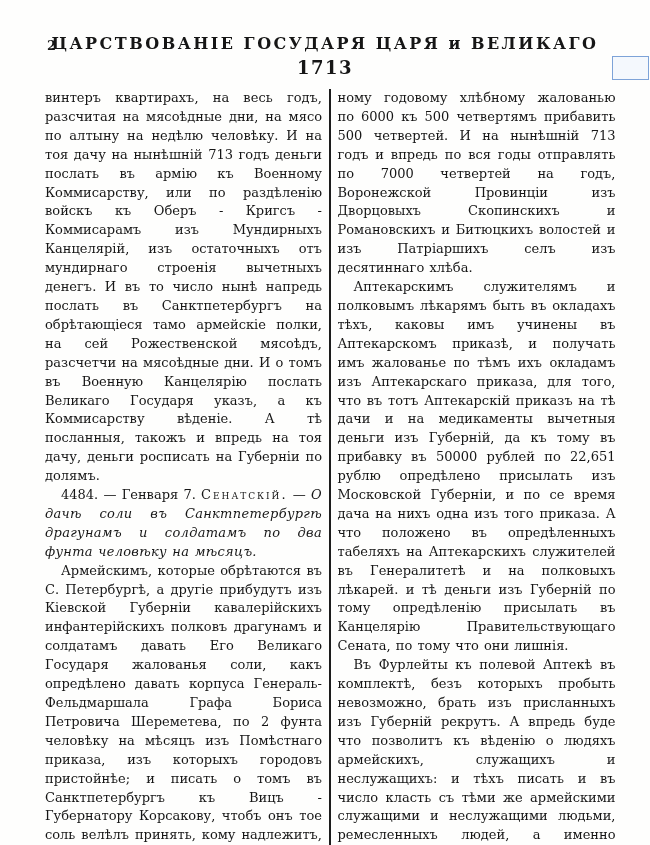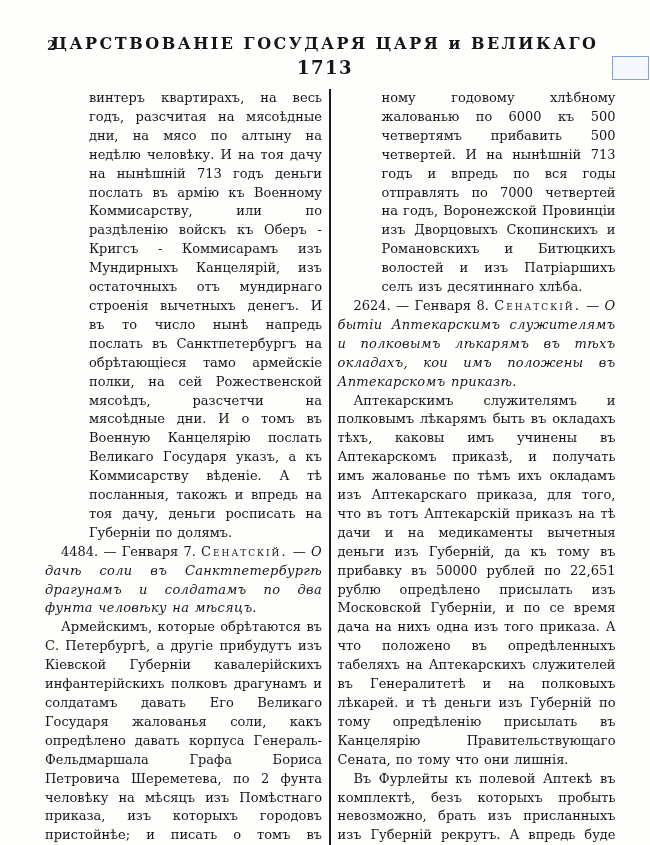--- a/index.html
+++ b/index.html
@@ -38,21 +38,21 @@
   }
   .col {
     font-size: 13px; line-height: 18.9px;
     text-align: justify;
     word-spacing: 1px;
   }
   .col-left  { width: 277px; }
   .col-right { width: 278px; }
   .divider { width: 1.5px; background: #1c1c1c; margin: 0 7px 0 7px; }
   .para { margin: 0; text-indent: 16px; }
-  .para.noindent { text-indent: 0; margin-left: 44px; }
+  .para.noindent { text-indent: 0; }
   .sc { font-variant: small-caps; letter-spacing: 2px; }
   .it { font-style: italic; letter-spacing: 0.3px; }
 </style>
 </head>
 <body>
 
 <div class="page">
 
   <div class="header">
     <span class="pagenum">2</span>
@@ -68,19 +68,18 @@
       <p class="para noindent">винтеръ квартирахъ, на весь годъ, разсчитая на мясоѣдные дни, на мясо по алтыну на недѣлю человѣку. И на тоя дачу на нынѣшній 713 годъ деньги послать въ армію къ Военному Коммисарству, или по раздѣленію войскъ къ Оберъ - Кригсъ - Коммисарамъ изъ Мундирныхъ Канцелярій, изъ остаточныхъ отъ мундирнаго строенія вычетныхъ денегъ. И въ то число нынѣ напредь послать въ Санктпетербургъ на обрѣтающіеся тамо армейскіе полки, на сей Рожественской мясоѣдъ, разсчетчи на мясоѣдные дни. И о томъ въ Военную Канцелярію послать Великаго Государя указъ, а къ Коммисарству вѣденіе. А тѣ посланныя, такожъ и впредь на тоя дачу, деньги росписать на Губерніи по долямъ.</p>
       <p class="para"><span>4484. — Генваря 7.</span> <span class="sc">Сенатскій.</span> <span>—</span> <span class="it">О дачѣ соли въ Санктпетербургѣ драгунамъ и солдатамъ по два фунта человѣку на мѣсяцъ.</span></p>
       <p class="para">Армейскимъ, которые обрѣтаются въ С. Петербургѣ, а другіе прибудутъ изъ Кіевской Губерніи кавалерійскихъ инфантерійскихъ полковъ драгунамъ и солдатамъ давать Его Великаго Государя жалованья соли, какъ опредѣлено давать корпуса Генераль-Фельдмаршала Графа Бориса Петровича Шереметева, по 2 фунта человѣку на мѣсяцъ изъ Помѣстнаго приказа, изъ которыхъ городовъ пристойнѣе; и писать о томъ въ Санктпетербургъ къ Вицъ - Губернатору Корсакову, чтобъ онъ тое соль велѣлъ принять, кому надлежитъ, и роздавать драгунамъ и солдатамъ помѣсячно, имая именные списки у Оберъ - Кригсъ - Коммисара обрѣтающагося при тѣхъ полкахъ.</p>
 
     </div>
 
     <div class="divider"></div>
 
     <div class="col col-right">
       <p class="para noindent">ному годовому хлѣбному жалованью по 6000 къ 500 четвертямъ прибавить 500 четвертей. И на нынѣшній 713 годъ и впредь по вся годы отправлять по 7000 четвертей на годъ, Воронежской Провинціи изъ Дворцовыхъ Скопинскихъ и Романовскихъ и Битюцкихъ волостей и изъ Патріаршихъ селъ изъ десятиннаго хлѣба.</p>
-      <p class="para"><span>2624. — Генваря 8.</span> <span class="sc">Сенатскій.</span> <span>—</span> <span class="it">О бытіи Аптекарскимъ служителямъ и полковымъ лѣкарямъ въ тѣхъ окладахъ, кои имъ положены въ Аптекарскомъ приказѣ.</span></p>
       <p class="para">Аптекарскимъ служителямъ и полковымъ лѣкарямъ быть въ окладахъ тѣхъ, каковы имъ учинены въ Аптекарскомъ приказѣ, и получать имъ жалованье по тѣмъ ихъ окладамъ изъ Аптекарскаго приказа, для того, что въ тотъ Аптекарскій приказъ на тѣ дачи и на медикаменты вычетныя деньги изъ Губерній, да къ тому въ прибавку въ 50000 рублей по 22,651 рублю опредѣлено присылать изъ Московской Губерніи, и по се время дача на нихъ одна изъ того приказа. А что положено въ опредѣленныхъ табеляхъ на Аптекарскихъ служителей въ Генералитетѣ и на полковыхъ лѣкарей. и тѣ деньги изъ Губерній по тому опредѣленію присылать въ Канцелярію Правительствующаго Сената, по тому что они лишнія.</p>
       <p class="para">Въ Фурлейты къ полевой Аптекѣ въ комплектѣ, безъ которыхъ пробыть невозможно, брать изъ присланныхъ изъ Губерній рекрутъ. А впредь буде что позволитъ къ вѣденію о людяхъ армейскихъ, служащихъ и неслужащихъ: и тѣхъ писать и въ число класть съ тѣми же армейскими служащими и неслужащими людьми, ремесленныхъ людей, а именно кузнецовъ, слѣсарей, коноваловъ, по поданнымъ отъ Генералъ-Маіора табелямъ изъ Губерній, въ положенные на</p>
     </div>
 
   </div>
 </div>
 
 </body></html>

